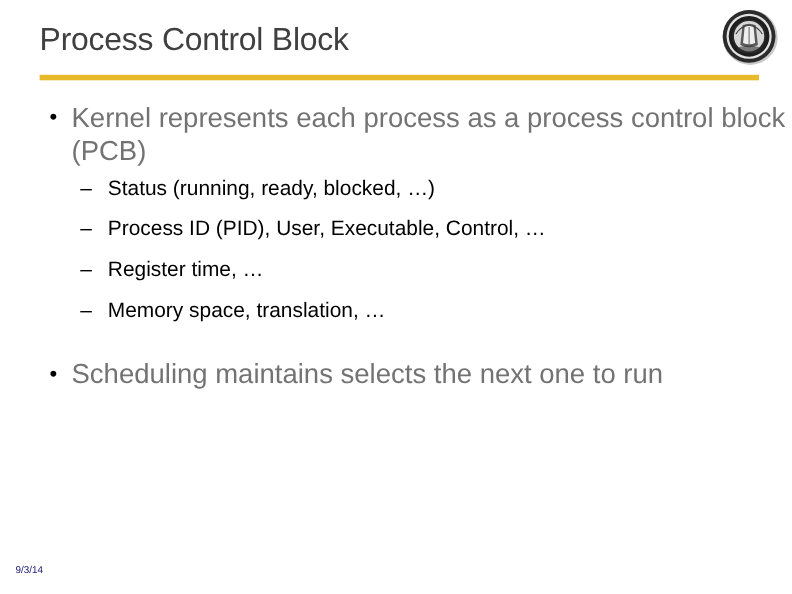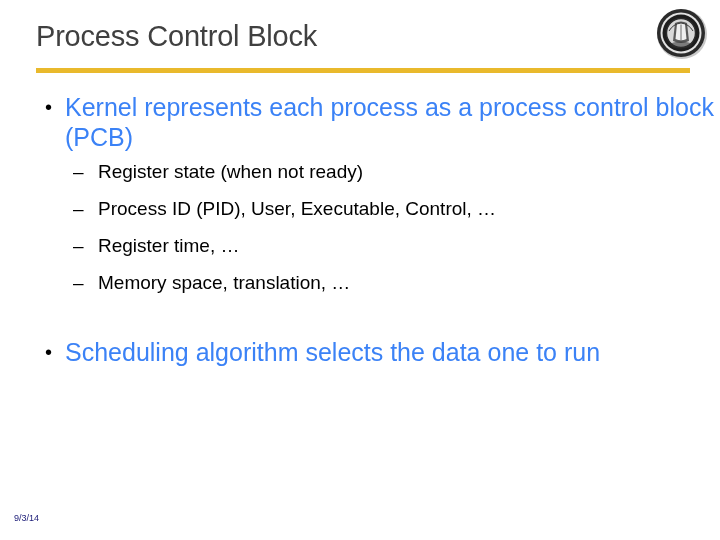--- a/index.html
+++ b/index.html
@@ -66,21 +66,21 @@
   ul.level1 {
     list-style: none;
     margin: 0;
     padding: 0;
   }
   ul.level1 > li.bullet1 {
     position: relative;
     padding-left: 65px;
     font-size: 25px;
     line-height: 30px;
-    color: #3b82f6;
+    color: #737373;
     margin: 0;
   }
   ul.level1 > li.bullet1::before {
     content: "\2022";
     position: absolute;
     left: 45px;
     top: 0;
     font-size: 20px;
     line-height: 30px;
     color: #000000;
@@ -97,21 +97,21 @@
   }
   ul.level2 > li.bullet2 {
     position: relative;
     padding-left: 33px;
     font-size: 19px;
     line-height: 24px;
     color: #000000;
     margin-bottom: 13px;
   }
   ul.level2 > li.bullet2:last-child {
-    margin-bottom: 12px;
+    margin-bottom: 0;
   }
   ul.level2 > li.bullet2::before {
     content: "\2013";
     position: absolute;
     left: 8px;
     top: 0;
     font-size: 19px;
     line-height: 24px;
     color: #000000;
   }
@@ -183,41 +183,41 @@
   <div id="body-content">
     <ul class="level1">
 
       <li class="bullet1">
         <span class="b1-text">Kernel represents each process as a process control block (PCB)</span>
       </li>
 
       <div class="sub-wrap">
         <ul class="level2">
           <li class="bullet2">
-            <span>Register state (when not ready)</span>
+            <span>Status (running, ready, blocked, …)</span>
           </li>
           <li class="bullet2">
             <span>Process ID (PID), User, Executable, Control, …</span>
           </li>
           <li class="bullet2">
             <span>Register time, …</span>
           </li>
           <li class="bullet2">
             <span>Memory space, translation, …</span>
           </li>
         </ul>
       </div>
 
       <div class="spacer-1"></div>
 
 
       <div class="spacer-2"></div>
 
       <li class="bullet1">
-        <span class="b1-text">Scheduling algorithm selects the data one to run</span>
+        <span class="b1-text">Scheduling maintains selects the next one to run</span>
       </li>
 
     </ul>
   </div>
 
   <div id="footer">
     <span id="footer-date">9/3/14</span>
     <span id="footer-pagenum">12</span>
   </div>
 

